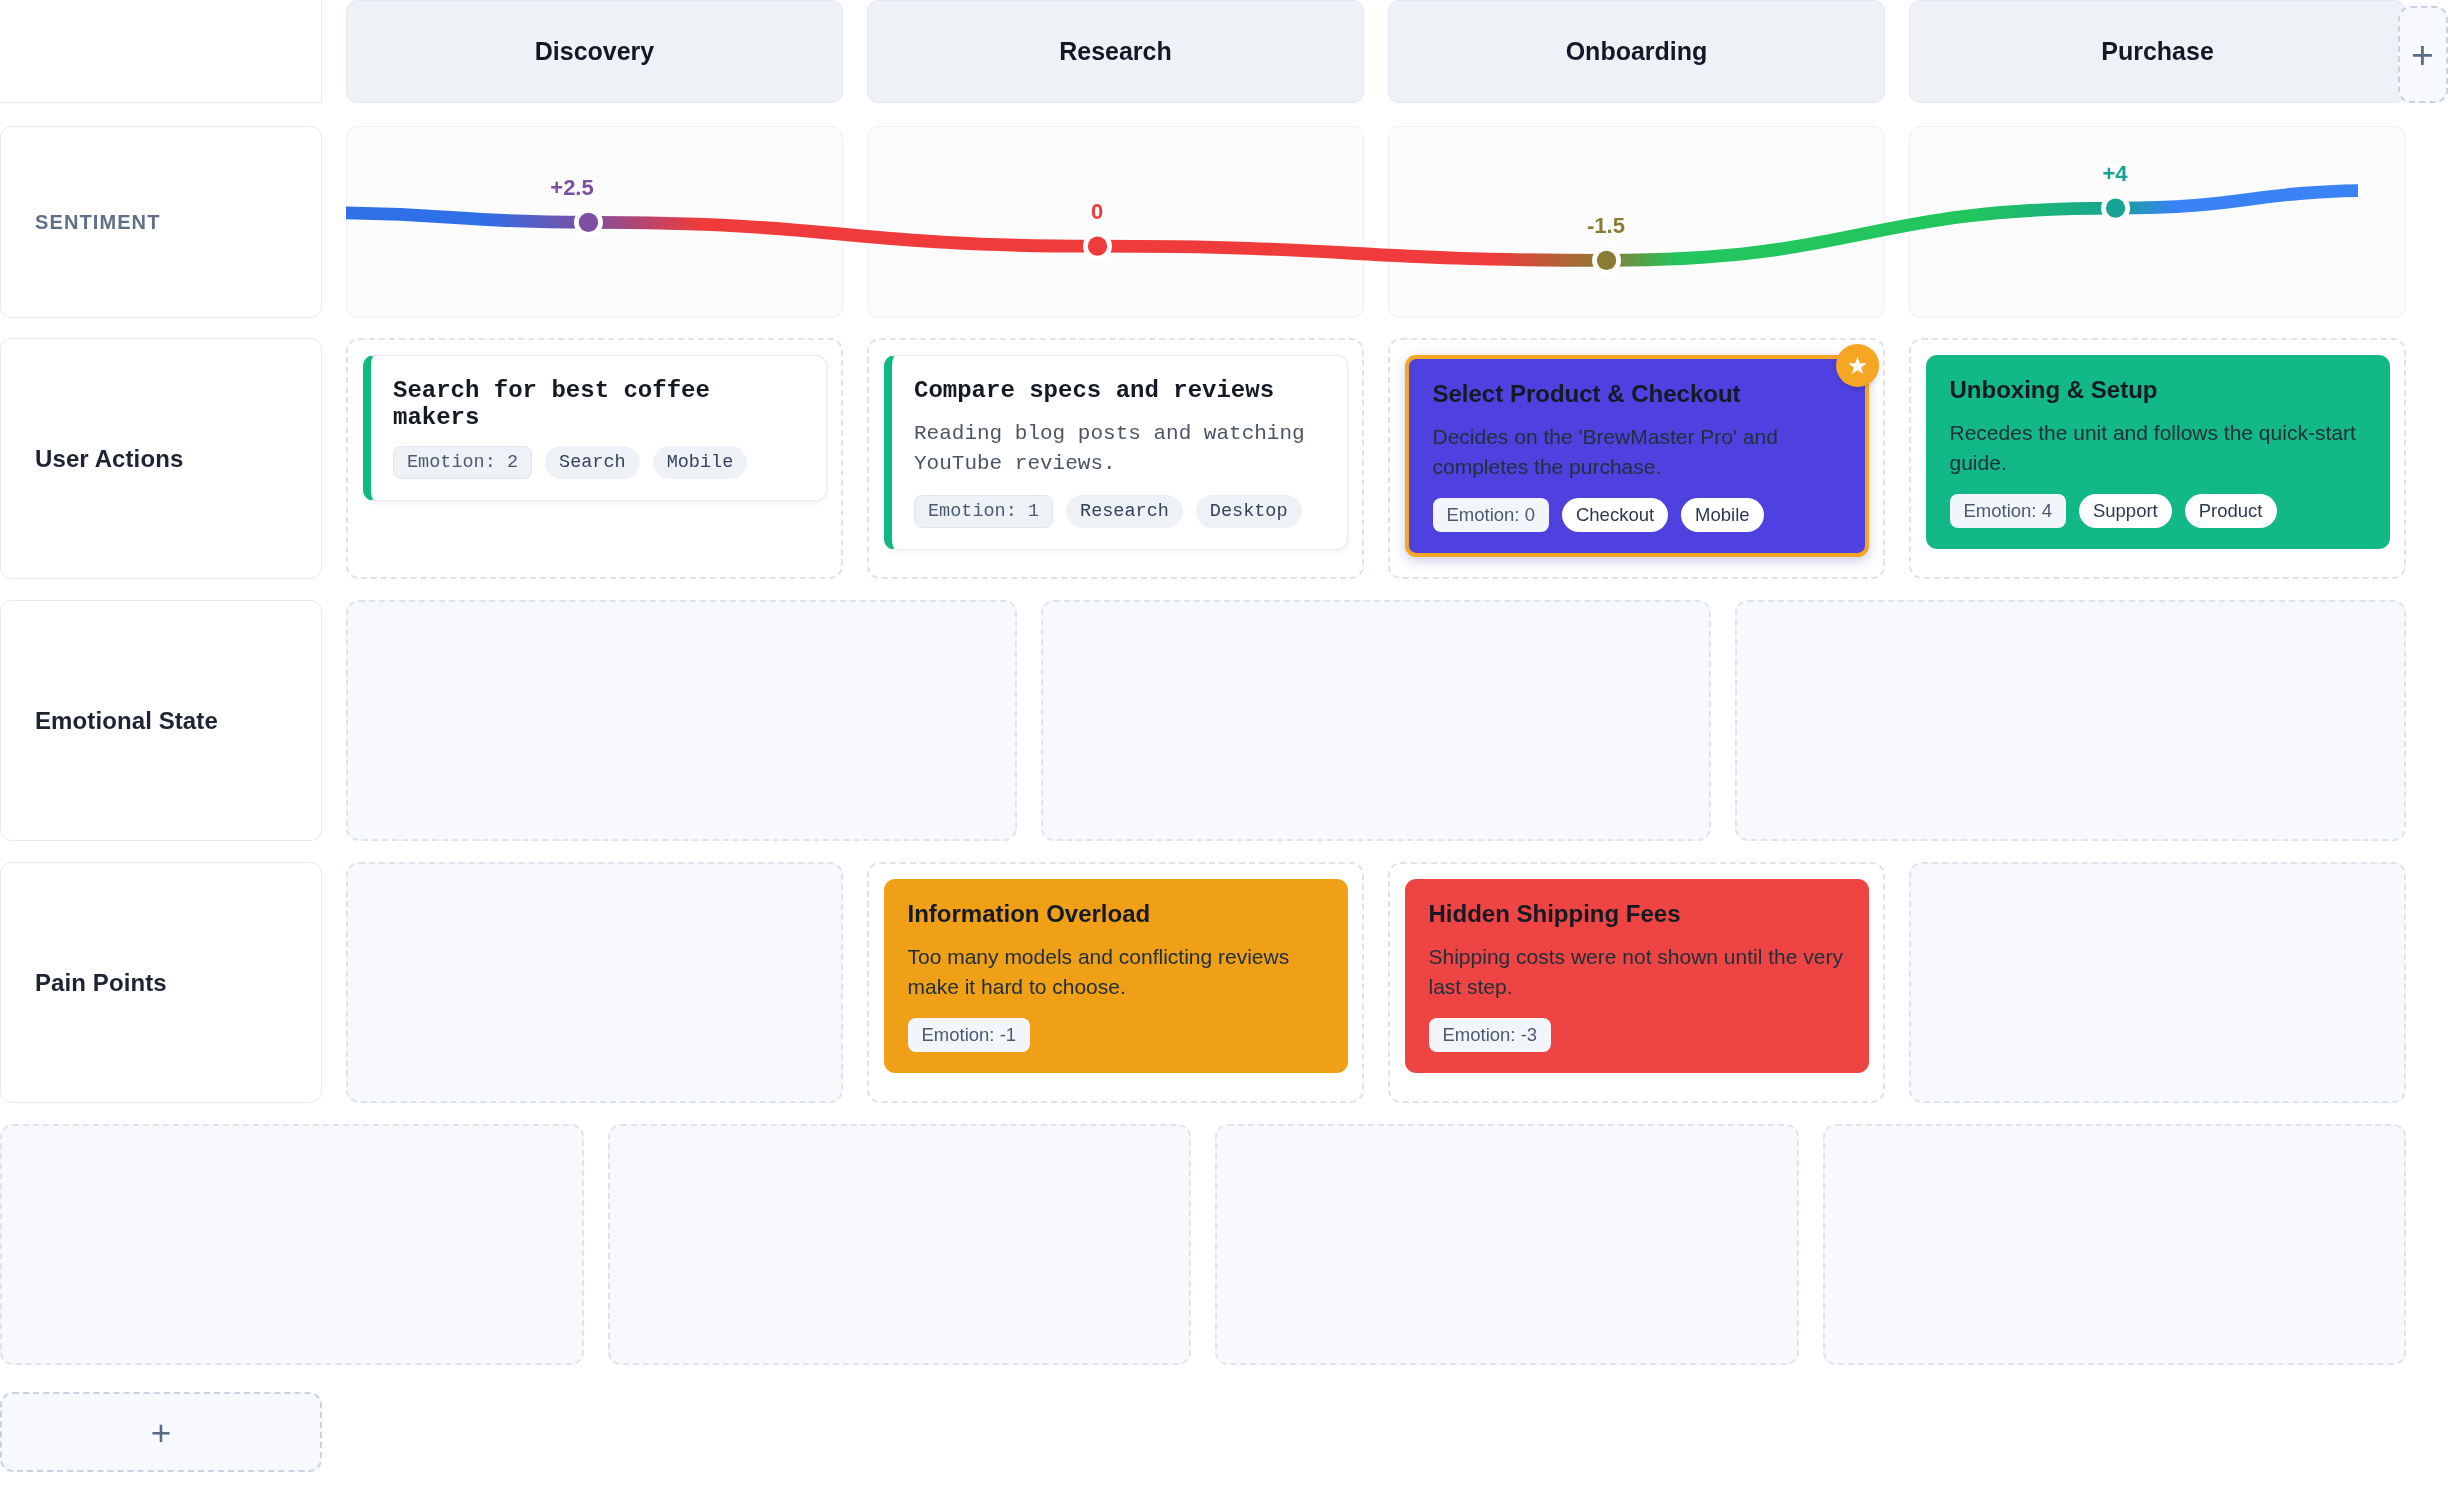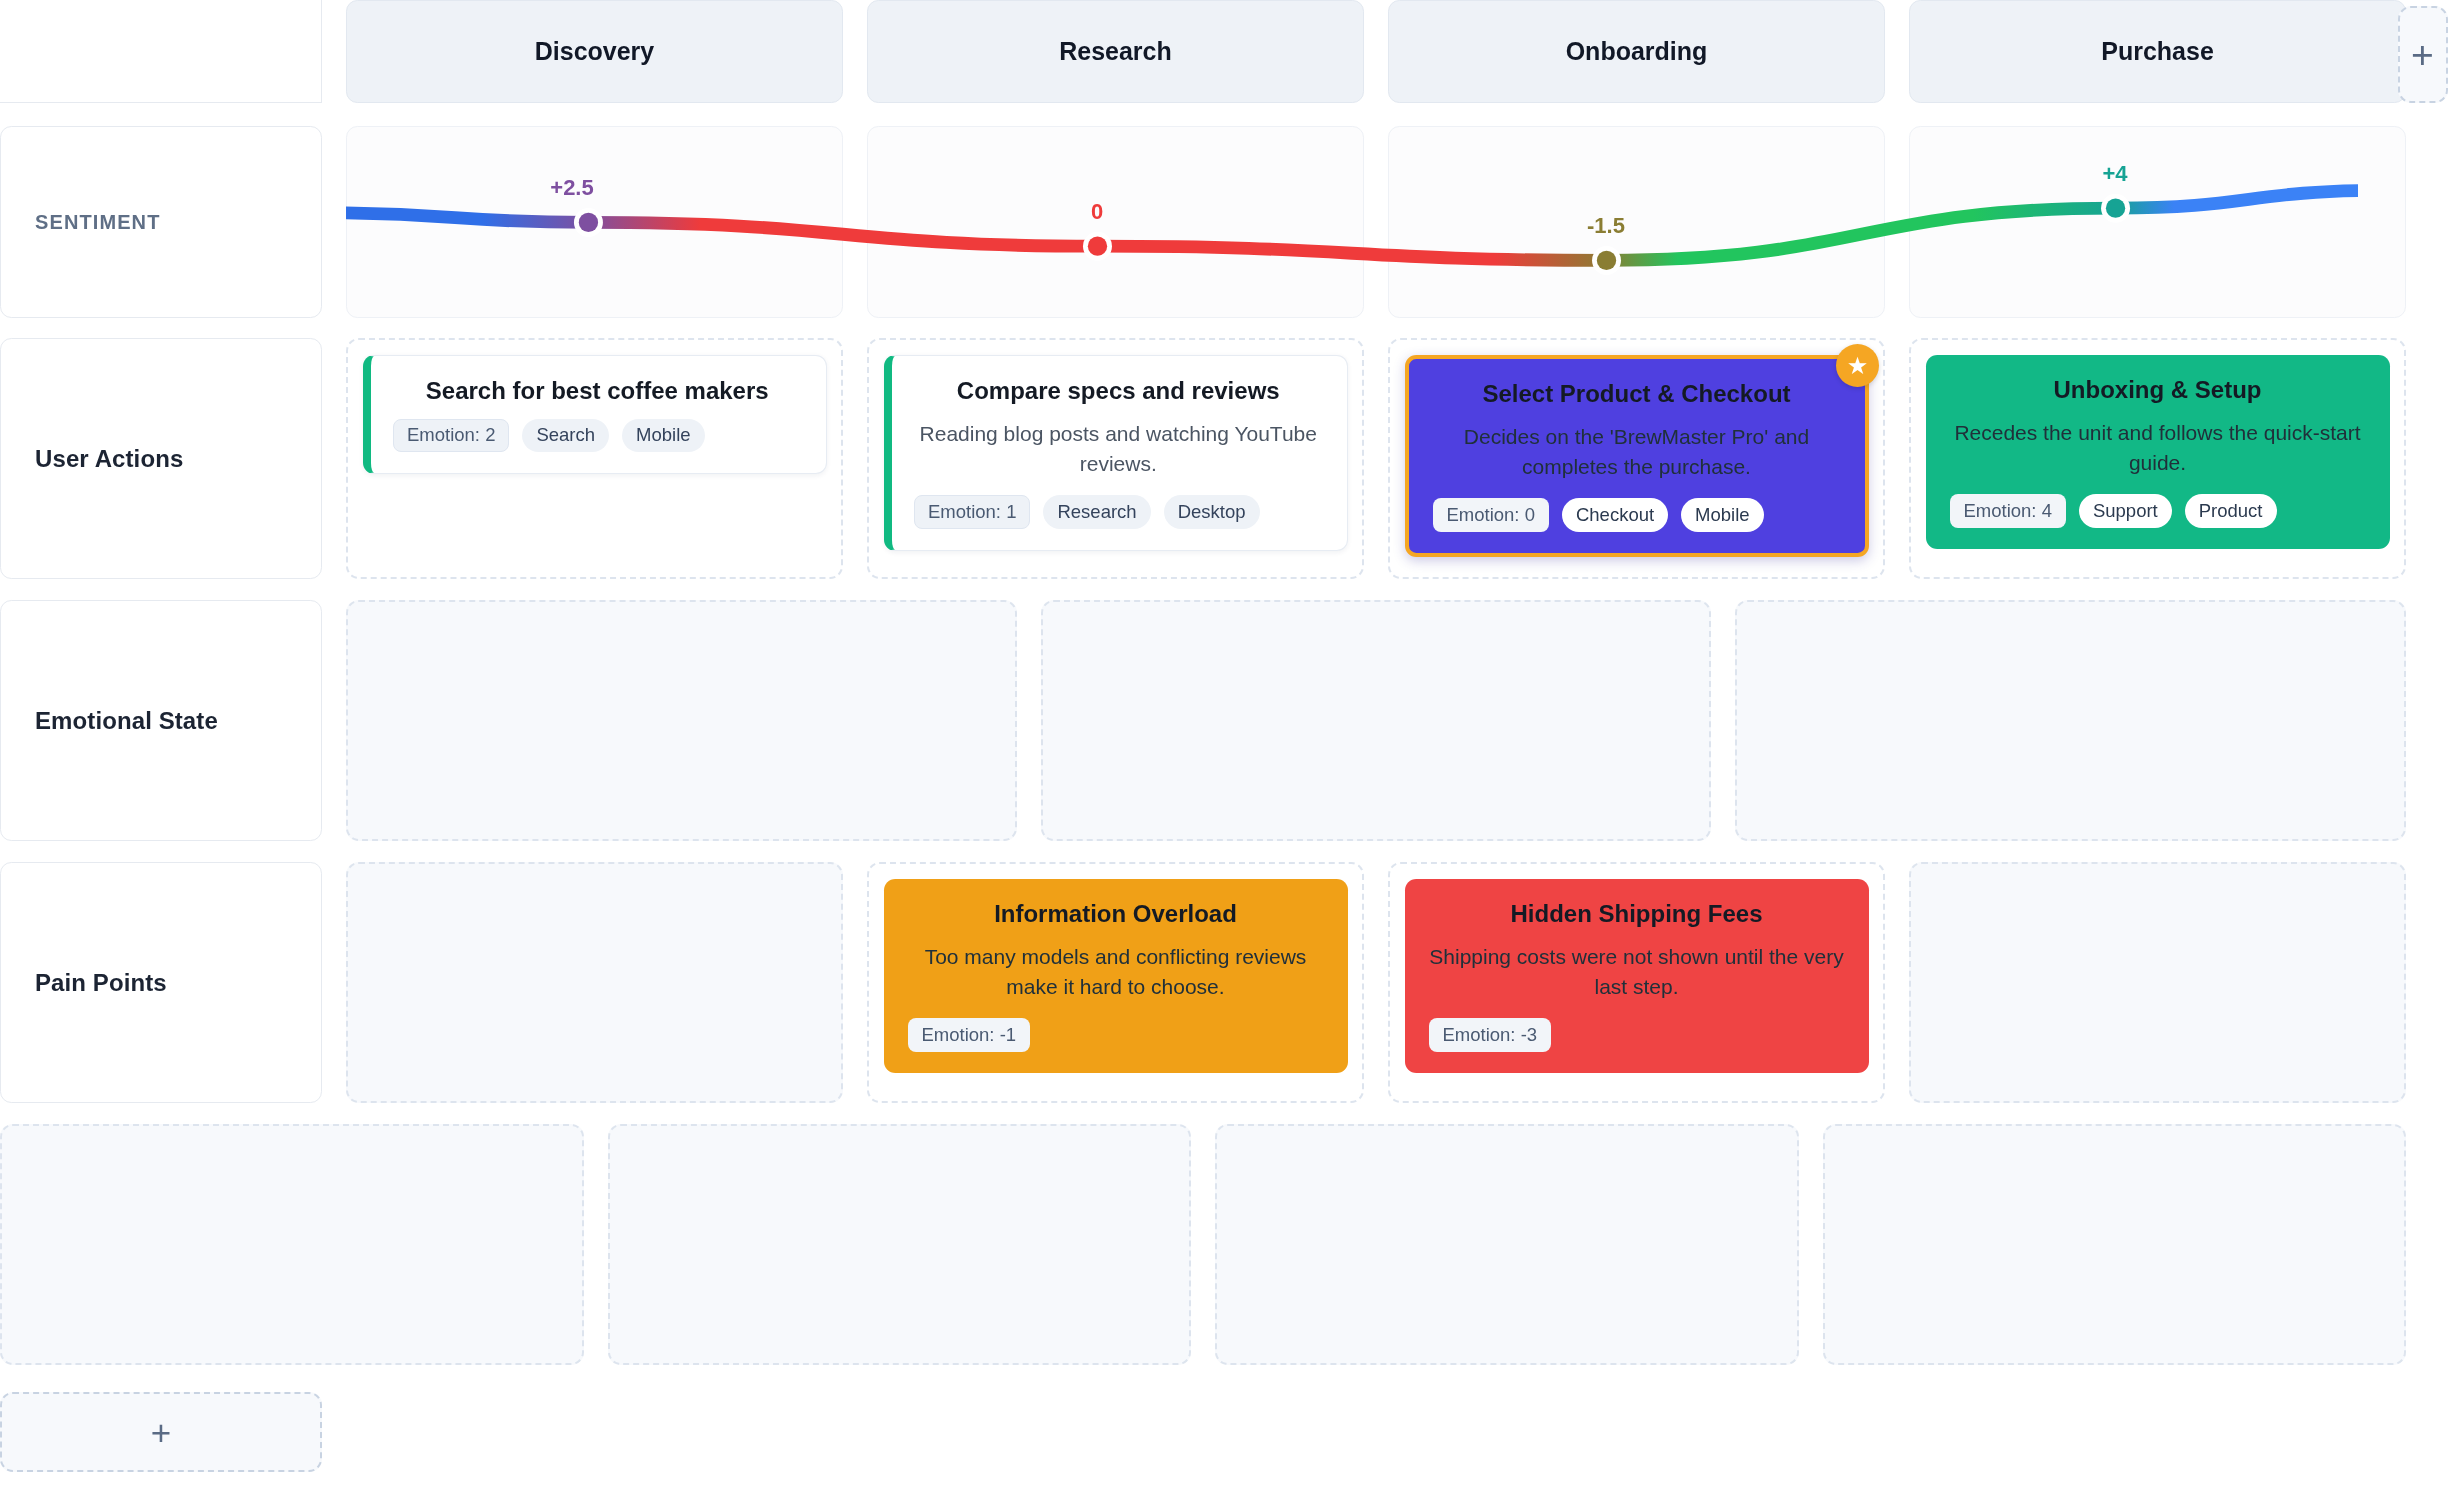--- a/index.html
+++ b/index.html
@@ -10,21 +10,20 @@
     background: #ffffff;
     font-family: "Liberation Sans", sans-serif;
     overflow: hidden;
   }
 
   .board {
     position: relative;
     width: 2462px;
     height: 1506px;
     background: #ffffff;
-    text-align: center;
   }
 
   .row {
     display: flex;
     align-items: stretch;
     gap: 24px;
     padding-left: 0px;
   }
 
   .rowlabel {
@@ -136,20 +135,21 @@
     border-radius: 11.3px;
     padding: 21px 24px 21px 24px;
     position: relative;
   }
   .card.plain {
     background: #ffffff;
     border: 1.6px solid #e7ecf3;
     border-left: 8px solid #10b981;
     box-shadow: 0 1.6px 4.8px rgba(20,30,60,.06);
     padding-left: 22.5px;
+    font-family: Liberation Mono, monospace;
   }
   .card.solid { border: none; }
   .card.featured {
     border: 4px solid #f5a623;
     box-shadow: 0 3.2px 11.3px rgba(60,50,160,.25);
   }
   .card-title {
     font-size: 24px;
     font-weight: 700;
     color: #141a24;

